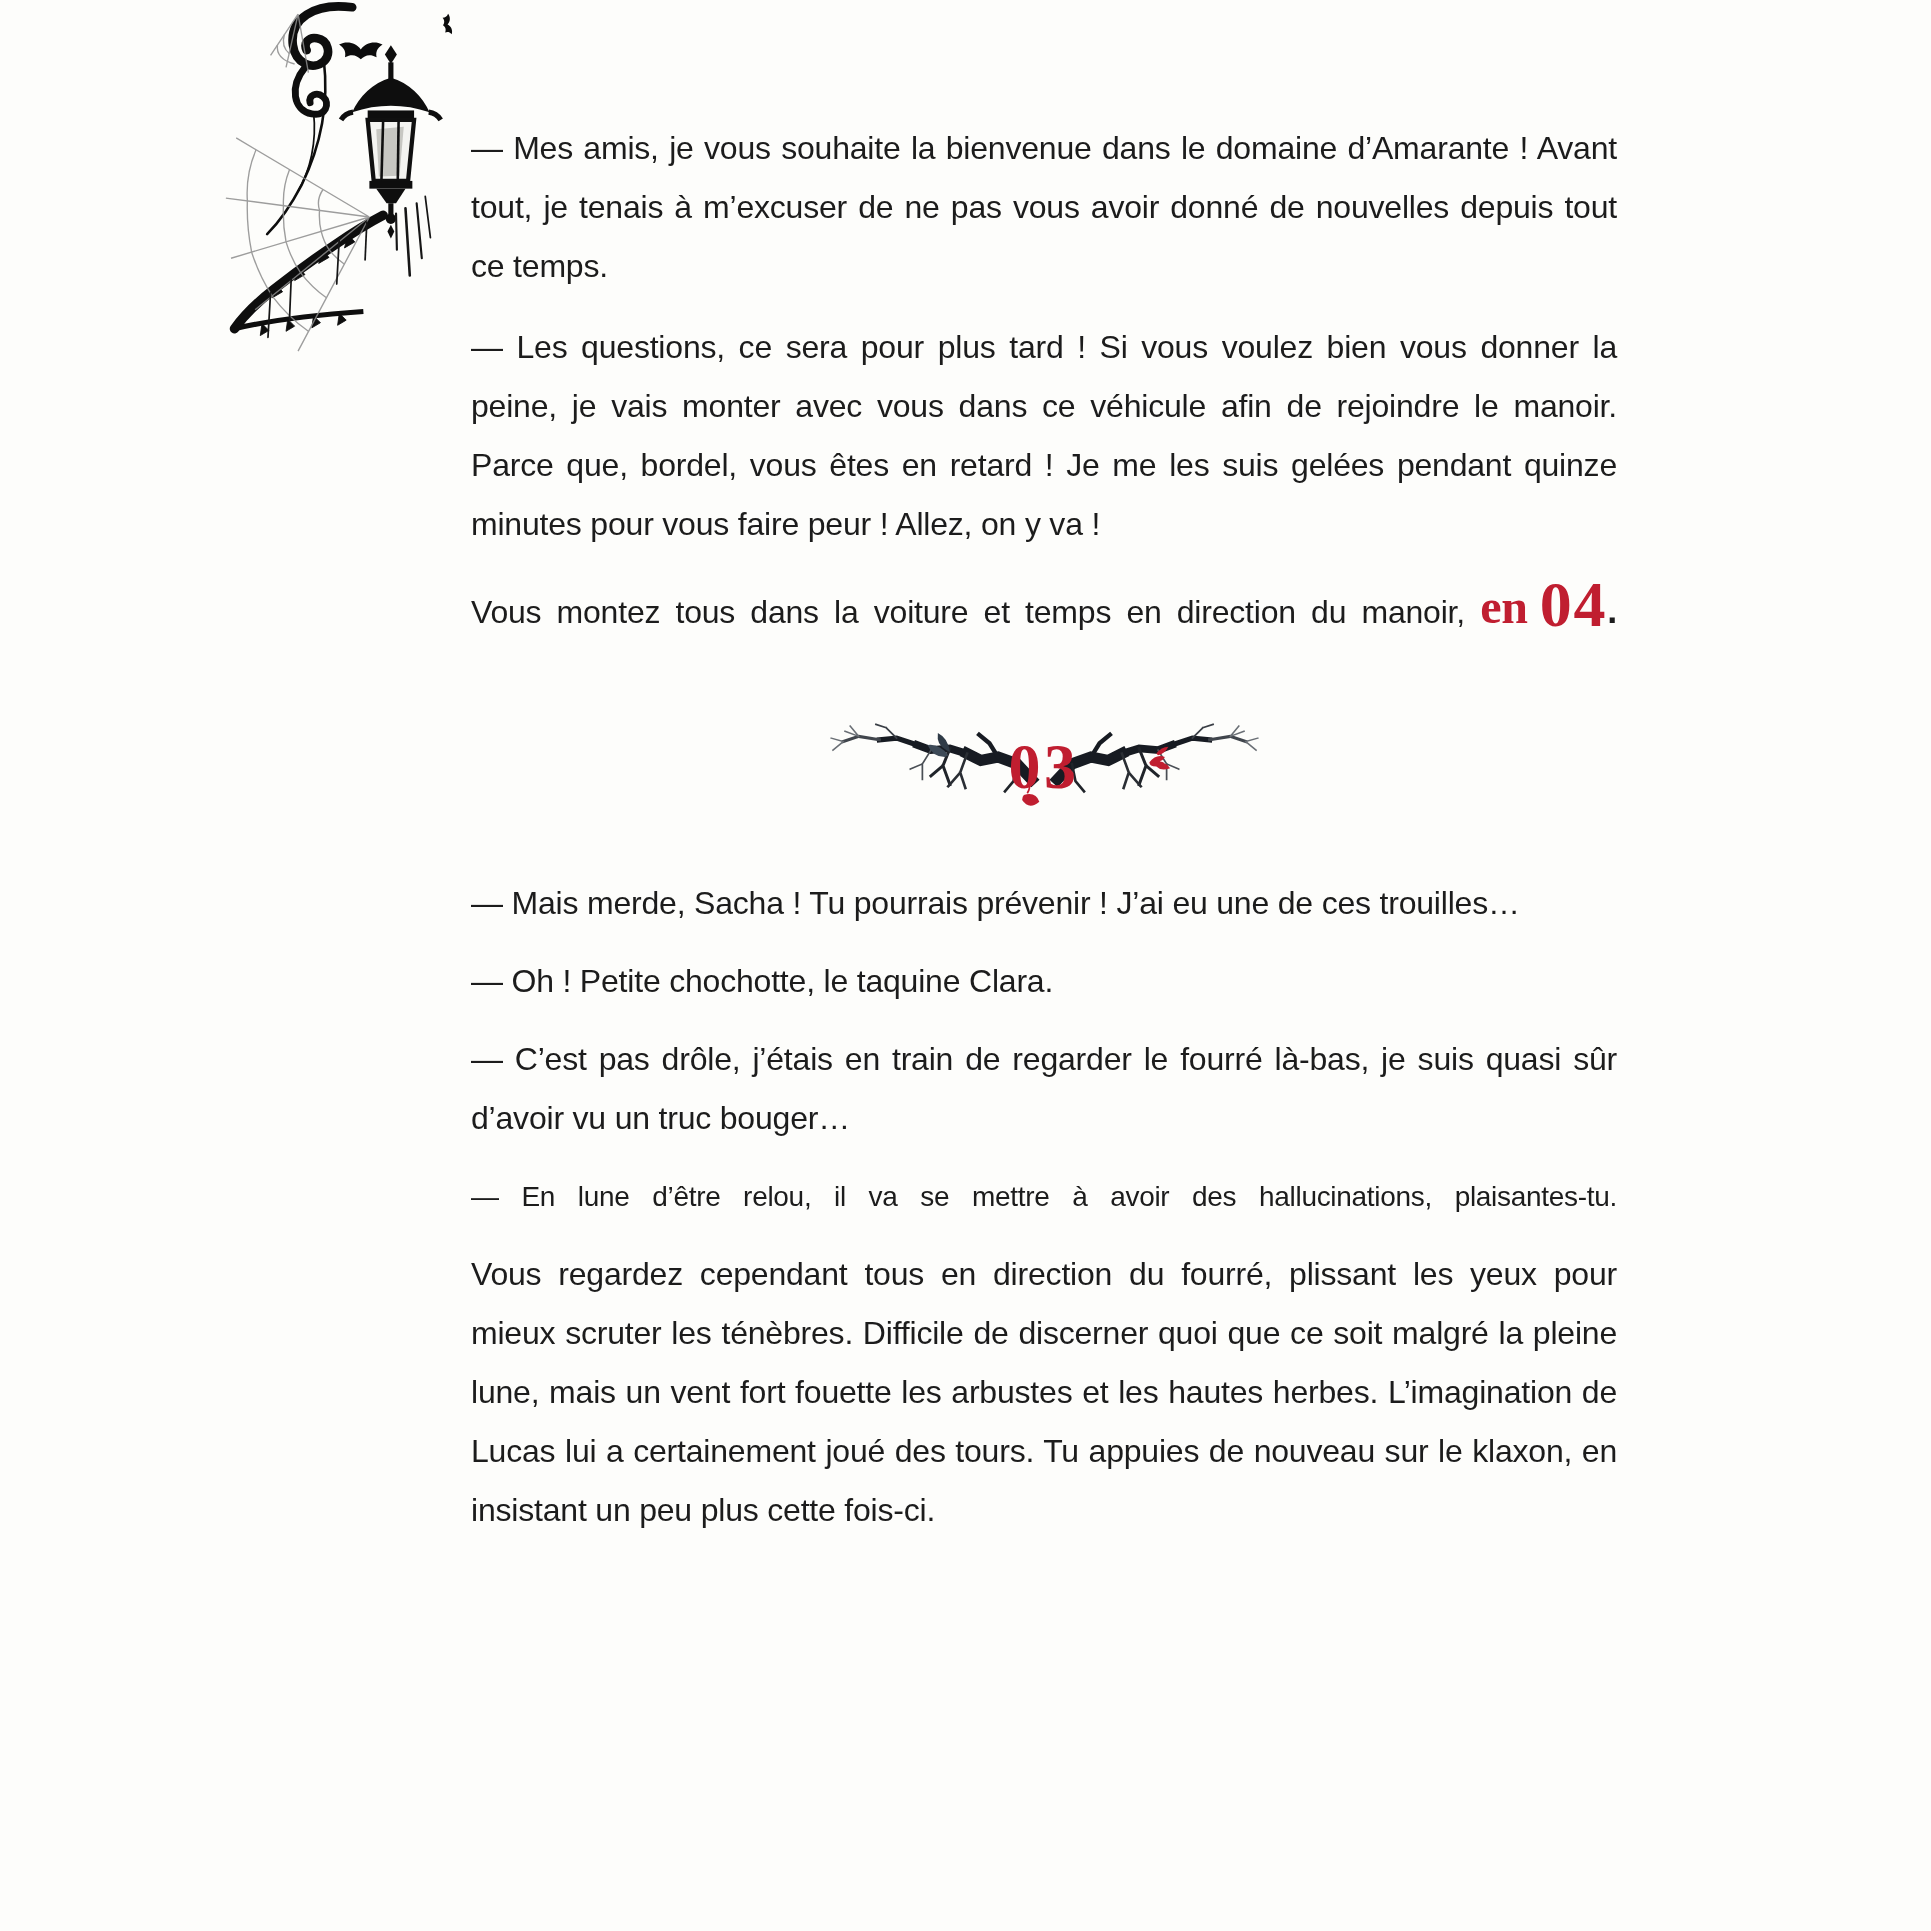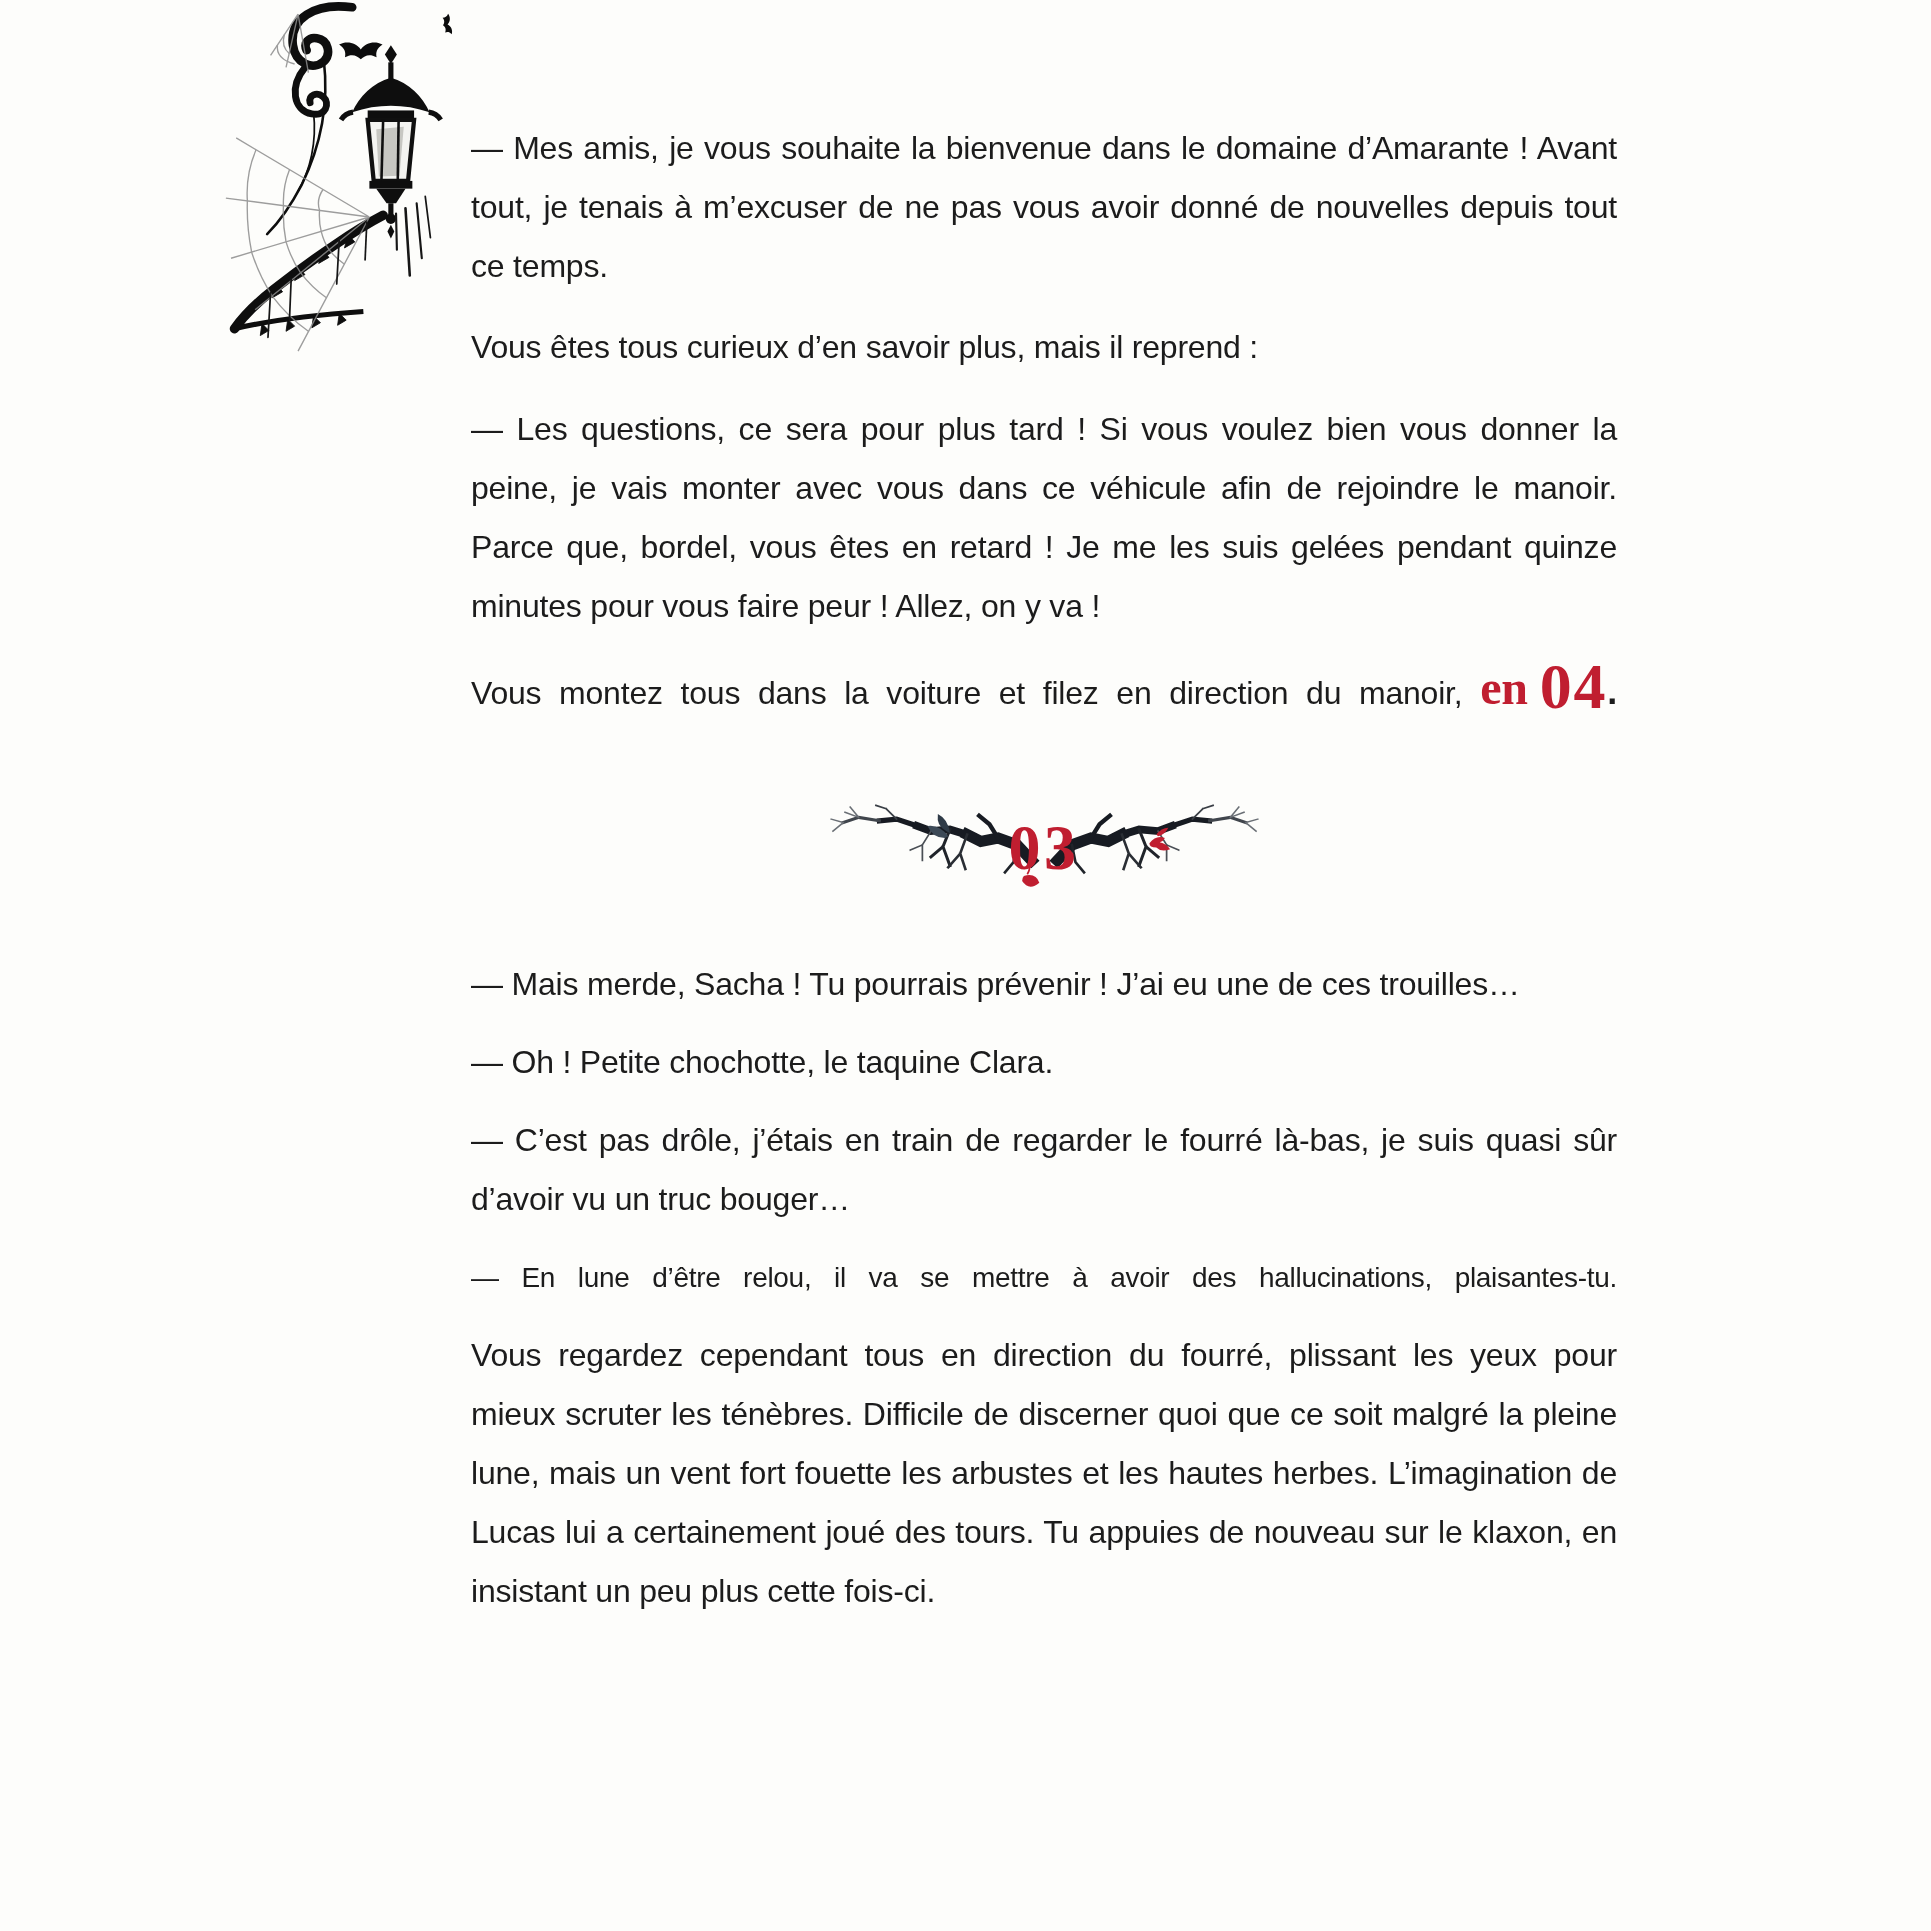--- a/index.html
+++ b/index.html
@@ -110,24 +110,23 @@
         <path d="M240,228 L246,276" stroke-width="2"></path>
         <path d="M60,340 L57,392" stroke-width="2"></path>
         <path d="M84,324 L82,372" stroke-width="2"></path>
       </g>
     </svg>
   </div>
 
   <div class="text-col">
 
     <p>— Mes amis, je vous souhaite la bienvenue dans le domaine d’Amarante&nbsp;! Avant tout, je tenais à m’excuser de ne pas vous avoir donné de nouvelles depuis tout ce temps.</p>
-    <p>Vous êtes tous curieux d’en savoir plus, mais il reprend&nbsp;:</p>
     <p>— Les questions, ce sera pour plus tard&nbsp;! Si vous voulez bien vous donner la peine, je vais monter avec vous dans ce véhicule afin de rejoindre le manoir. Parce que, bordel, vous êtes en retard&nbsp;! Je me les suis gelées pendant quinze minutes pour vous faire peur&nbsp;! Allez, on y va&nbsp;!</p>
 
-    <p class="ref-line"><span>Vous montez tous dans la voiture et filez en direction du manoir, </span><span><span class="ref-word">en</span><span class="ref-num">04</span></span><span class="ref-dot">.</span></p>
+    <p class="ref-line"><span>Vous montez tous dans la voiture et temps en direction du manoir, </span><span><span class="ref-word">en</span><span class="ref-num">04</span></span><span class="ref-dot">.</span></p>
 
     <div class="divider">
       <svg viewBox="0 0 520 150" xmlns="http://www.w3.org/2000/svg">
         <defs>
           <g id="branch" stroke-linecap="square" fill="none">
             <path d="M245,50 L228,32 L206,24 L186,28 L170,20" stroke="#171b22" stroke-width="13"></path>
             <path d="M176,22 L150,14 L128,16 L112,10" stroke="#171b22" stroke-width="9"></path>
             <path d="M206,24 L196,8 L184,-2" stroke="#171b22" stroke-width="5"></path>
             <path d="M150,14 L142,34 L128,46 M142,34 L150,56" stroke="#20242a" stroke-width="3.5"></path>
             <path d="M112,10 L88,2 L68,4" stroke="#171b22" stroke-width="6"></path>

